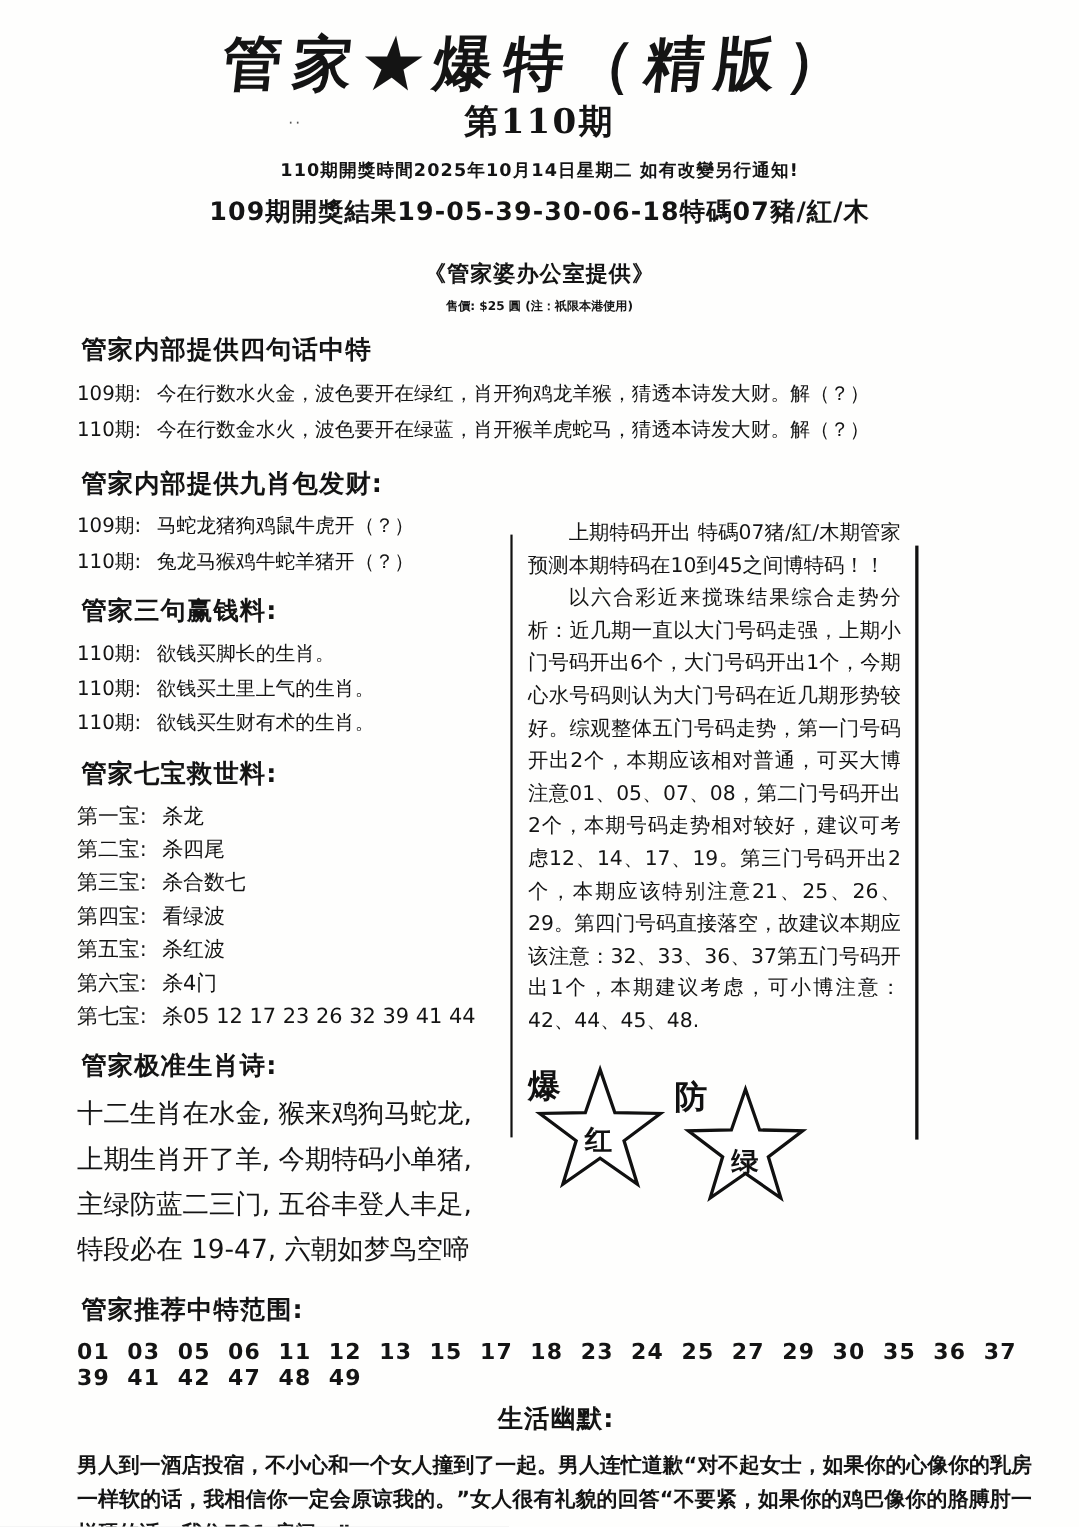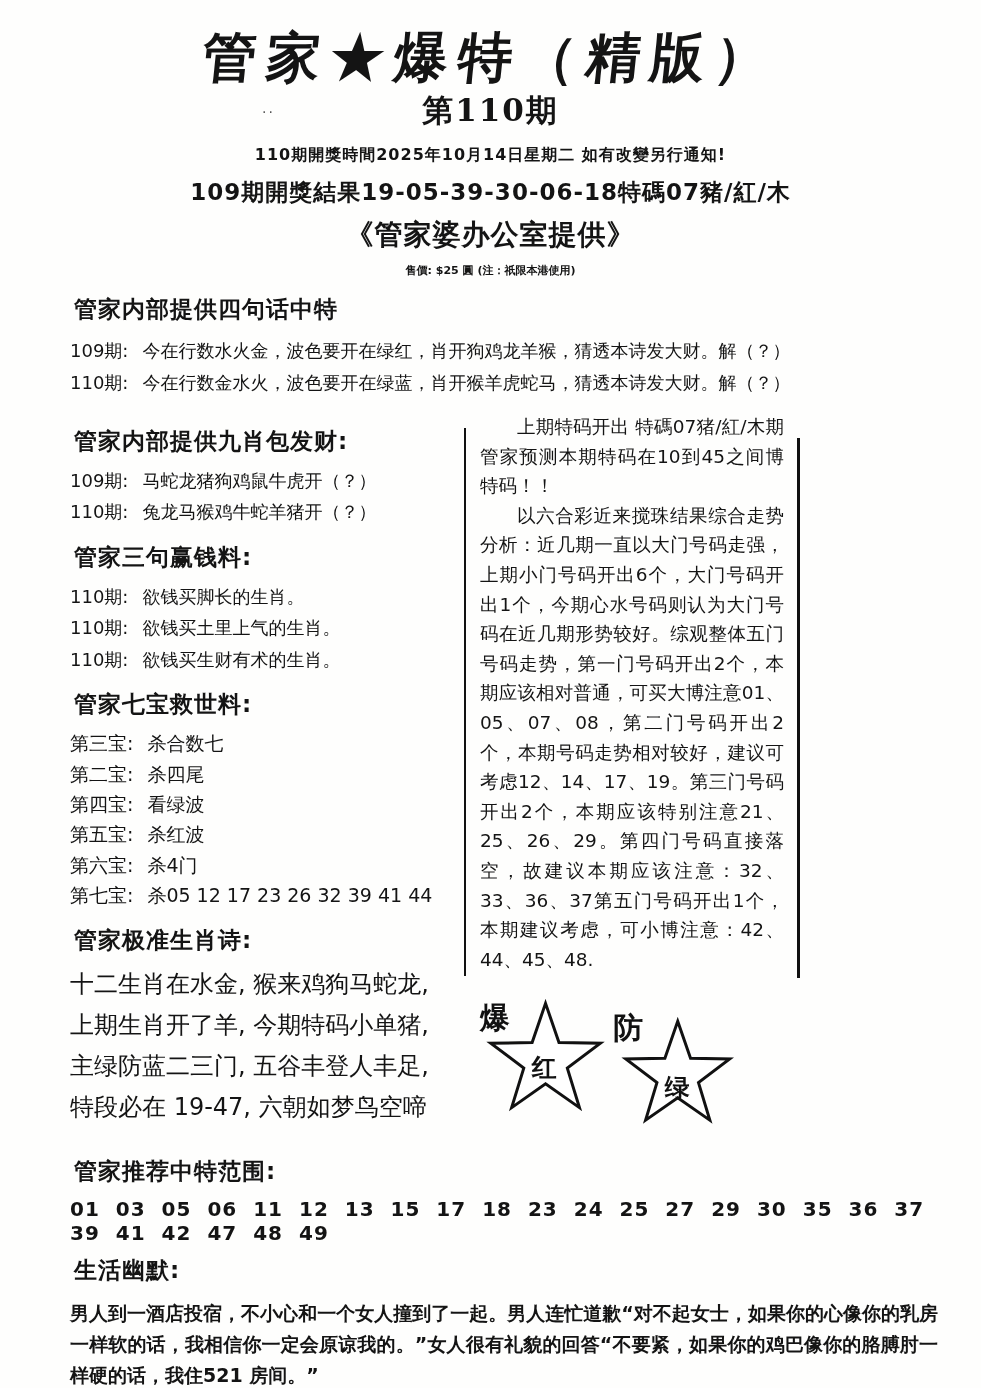--- a/index.html
+++ b/index.html
@@ -26,59 +26,59 @@
   .issue{
     font-family:"DejaVu Serif",serif;
     font-size:31px;font-weight:600;letter-spacing:2px;
   }
   .deco-dots{
     position:absolute;left:262px;top:14px;
     font-size:14px;color:#555;letter-spacing:2px;
   }
   .hdr-line1{font-size:16px;font-weight:700;margin-top:13px;letter-spacing:1px;}
   .hdr-line2{font-size:23px;font-weight:700;margin-top:11px;letter-spacing:1px;}
-  .provider{font-size:28px;font-weight:700;margin-top:8px;letter-spacing:1px;}
+  .provider{font-size:20px;font-weight:700;margin-top:27px;letter-spacing:1px;}
   .price{font-size:11px;font-weight:700;margin-top:9px;}
 
   .content{padding:0 40px 0 70px;}
   .sec-heading{font-size:23px;font-weight:700;margin:4px;letter-spacing:1px;}
   .sec{margin-top:16px;}
   .row-line{font-size:18px;line-height:1.75;display:flex;}
   .row-label{flex:none;margin-right:14px;}
   .row-text{white-space:pre-wrap;}
 
   .cols{display:flex;align-items:center;margin-top:14px;}
   .left-col{width:392px;flex:none;}
   .left-col .sec{margin-top:0;margin-bottom:14px;}
   .left-col .sec-heading{margin-bottom:8px;}
   .treasure .row-line{font-size:19px;line-height:1.6;}
   .poem-line{font-size:24px;line-height:1.72;}
 
   .right-col{
-    width:336px;flex:none;position:relative;
+    width:371px;flex:none;position:relative;
     padding:0 16px;box-sizing:border-box;
     margin-left:2px;
   }
   .rule-left{position:absolute;left:0;top:16px;width:2px;height:548px;background:#111;}
   .rule-right{position:absolute;right:0;top:26px;width:3px;height:540px;background:#111;}
   .analysis-para{
     font-size:18.5px;line-height:1.6;text-align:justify;
     text-indent:2em;margin:0;font-weight:500;
   }
   .stars-wrap{margin-top:2px;margin-left:-6px;}
   .star-outline{fill:#fff;stroke:#111;stroke-width:3;}
   .star-label-outer{font-size:30px;font-weight:700;fill:#111;}
   .star-label-inner{font-size:25px;font-weight:600;fill:#111;}
 
   .recommend{margin-top:4px;}
   .numbers-line{
     font-size:20px;font-weight:700;margin-top:10px;
     word-spacing:8px;letter-spacing:1px;
   }
-  .humor-heading{font-size:23px;font-weight:700;margin-top:10px;}
+  .humor-heading{font-size:23px;font-weight:700;margin-top:10px;text-align:center;}
   .joke{
     font-size:19px;font-weight:700;line-height:1.62;
     text-align:justify;margin-top:12px;width:868px;
   }
 </style>
 </head>
 <body>
 
 <div class="page">
 
@@ -133,27 +133,31 @@
             <span class="row-text">欲钱买土里上气的生肖。</span>
           </div>
           <div class="row-line">
             <span class="row-label">110期:</span>
             <span class="row-text">欲钱买生财有术的生肖。</span>
           </div>
         </div>
 
         <div class="sec treasure">
           <div class="sec-heading">管家七宝救世料:</div>
+          <div class="row-line" style="margin-top:6px;">
+            <span class="row-label">第一宝:</span>
+            <span class="row-text">杀龙</span>
+          </div>
+          <div class="row-line">
+            <span class="row-label">第二宝:</span>
+            <span class="row-text">杀四尾</span>
+          </div>
           <div class="row-line">
             <span class="row-label">第三宝:</span>
             <span class="row-text">杀合数七</span>
-          </div>
-          <div class="row-line">
-            <span class="row-label">第二宝:</span>
-            <span class="row-text">杀四尾</span>
           </div>
           <div class="row-line">
             <span class="row-label">第四宝:</span>
             <span class="row-text">看绿波</span>
           </div>
           <div class="row-line">
             <span class="row-label">第五宝:</span>
             <span class="row-text">杀红波</span>
           </div>
           <div class="row-line">

